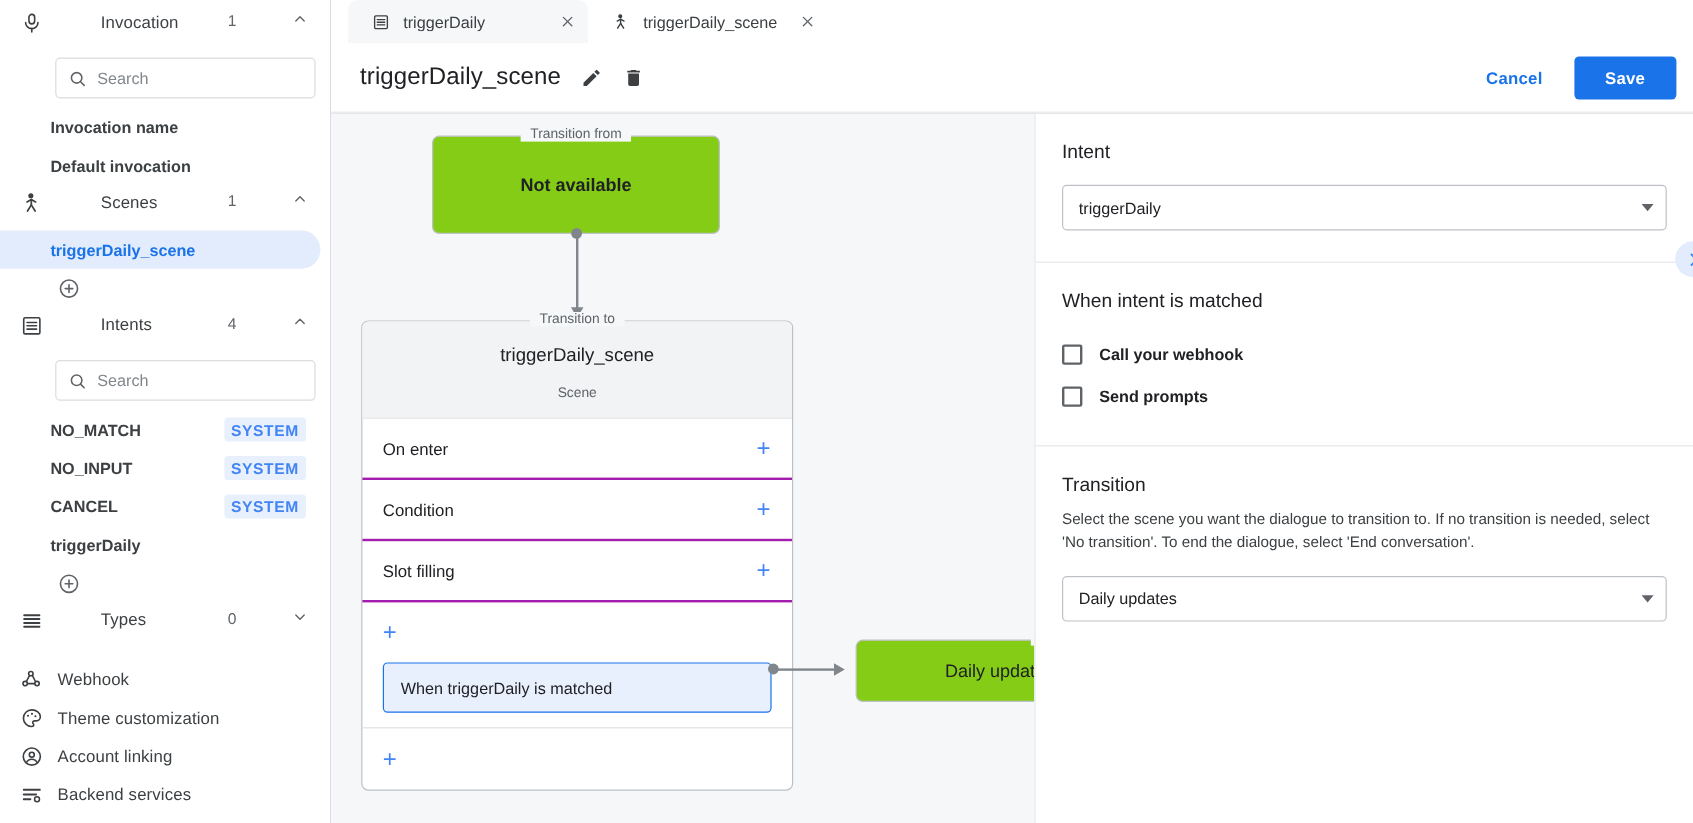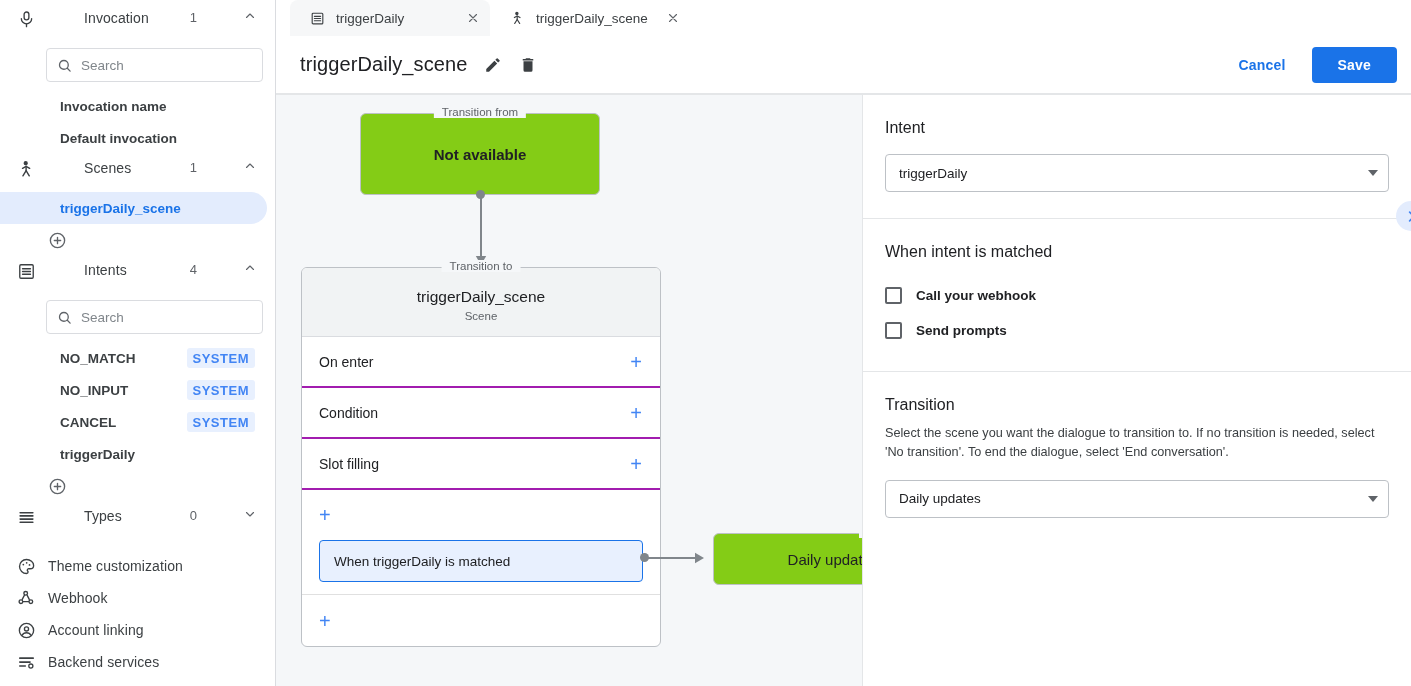--- a/index.html
+++ b/index.html
@@ -41,21 +41,21 @@
   .sb-search input {
     border: none; outline: none; font-size: 13.5px;
     font-family: "Liberation Sans", sans-serif;
     color: #3c4043; width: 100%; background: transparent;
   }
   .sb-search input::placeholder { color: #80868b; }
 
   .sb-item {
     display:flex; align-items:center;
     height: 32px; margin: 0 8px 0 0;
-    padding-left: 60px; padding-right: 12px;
+    padding-left: 42px; padding-right: 12px;
     font-size: 13.5px; font-weight: bold; color: #3c4043;
     border-radius: 0 16px 16px 0;
     cursor: pointer;
   }
   .sb-item .txt { flex: 1; }
   .sb-item.selected { background: #e3ecfd; color: #1a73e8; }
   .badge {
     background: #e8f0fe; color: #4285f4;
     font-size: 13px; font-weight: bold; letter-spacing: .5px;
     padding: 3px 6px 2px; border-radius: 3px;
@@ -143,21 +143,21 @@
   #node-from { left: 84px; top: 18px; width: 240px; height: 82px; }
   #node-from .ctr { display:flex; align-items:center; justify-content:center; height:100%; font-size:15px; color:#202124;font-weight:bold; }
 
   
   #node-scene {
     left: 25px; top: 172px; width: 360px;
     background: #fff; border: 1px solid #bdc1c6; border-radius: 6px;
   }
   .scene-head { background: #f1f3f4; border-radius: 5px 5px 0 0; padding: 20px 0 14px; text-align:center; border-bottom:1px solid #dadce0; }
   .scene-head .nm { font-size: 15.5px; color:#202124; }
-  .scene-head .sub { font-size: 11.5px; color:#5f6368; margin-top: 4px; }
+  .scene-head .sub { font-size: 11.5px; color:#5f6368; margin-top: 16px; }
   .scene-row {
     height: 51px; display:flex; align-items:center;
     padding: 0 18px 0 17px; border-bottom: 2px solid #a21caf;
     font-size: 14px; color:#202124;
   }
   .scene-row .rl { flex: 1; }
   .scene-row .plus { color:#4285f4; font-size:20px; line-height:1; cursor:pointer; font-weight:300; }
   .scene-row.last { border-bottom: none; }
   .handler-wrap { padding: 0 17px 12px; }
   .handler {
@@ -342,39 +342,39 @@
       <span class="sb-caret">
         <svg width="12" height="12" viewBox="0 0 24 24" fill="none" stroke="#5f6368" stroke-width="2.3" stroke-linecap="round" stroke-linejoin="round">
             <polyline points="5 9 12 16 19 9"></polyline>
           </svg>
       </span>
     </div>
 
     <div class="sb-spacer-10"></div>
     <div class="sb-nav">
       <span class="sb-ico">
+        <svg width="19" height="19" viewBox="0 0 24 24" fill="none" stroke="#3c4043" stroke-width="1.7">
+          <circle cx="11" cy="5.5" r="2.3"></circle>
+            <circle cx="5" cy="16" r="2.3"></circle>
+            <circle cx="17.5" cy="16" r="2.3"></circle>
+          <path d="M9.6 7.5 6.3 13.7M12.6 7.4l3.2 6.4M7.3 16h7.9"></path>
+        </svg>
+      </span>
+      <span class="sb-label">Webhook</span>
+    </div>
+    <div class="sb-nav">
+      <span class="sb-ico">
         <svg width="19" height="19" viewBox="0 0 24 24" fill="none" stroke="#3c4043" stroke-width="1.7" stroke-linejoin="round">
           <path d="M12 3.2A8.8 8.8 0 0 0 3.2 12c0 4.9 4 8.8 8.8 8.8 1.2 0 2-.8 2-1.8 0-.5-.2-.9-.5-1.2-.3-.3-.5-.7-.5-1.2 0-1 .8-1.8 1.8-1.8h2A4.2 4.2 0 0 0 21 10.6C21 6.5 16.9 3.2 12 3.2Z"></path>
           <circle cx="8" cy="9.5" r="1.1" fill="#3c4043" stroke="none"></circle>
             <circle cx="12.2" cy="7.4" r="1.1" fill="#3c4043" stroke="none"></circle>
             <circle cx="15.8" cy="10" r="1.1" fill="#3c4043" stroke="none"></circle>
         </svg>
       </span>
       <span class="sb-label">Theme customization</span>
-    </div>
-    <div class="sb-nav">
-      <span class="sb-ico">
-        <svg width="19" height="19" viewBox="0 0 24 24" fill="none" stroke="#3c4043" stroke-width="1.7">
-          <circle cx="11" cy="5.5" r="2.3"></circle>
-            <circle cx="5" cy="16" r="2.3"></circle>
-            <circle cx="17.5" cy="16" r="2.3"></circle>
-          <path d="M9.6 7.5 6.3 13.7M12.6 7.4l3.2 6.4M7.3 16h7.9"></path>
-        </svg>
-      </span>
-      <span class="sb-label">Webhook</span>
     </div>
     <div class="sb-nav">
       <span class="sb-ico">
         <svg width="19" height="19" viewBox="0 0 24 24" fill="none" stroke="#3c4043" stroke-width="1.7">
           <circle cx="12" cy="12" r="9"></circle>
             <circle cx="12" cy="10" r="2.6"></circle>
             <path d="M6.3 18.4a6.3 6.3 0 0 1 11.4 0"></path>
         </svg>
       </span>
       <span class="sb-label">Account linking</span>

